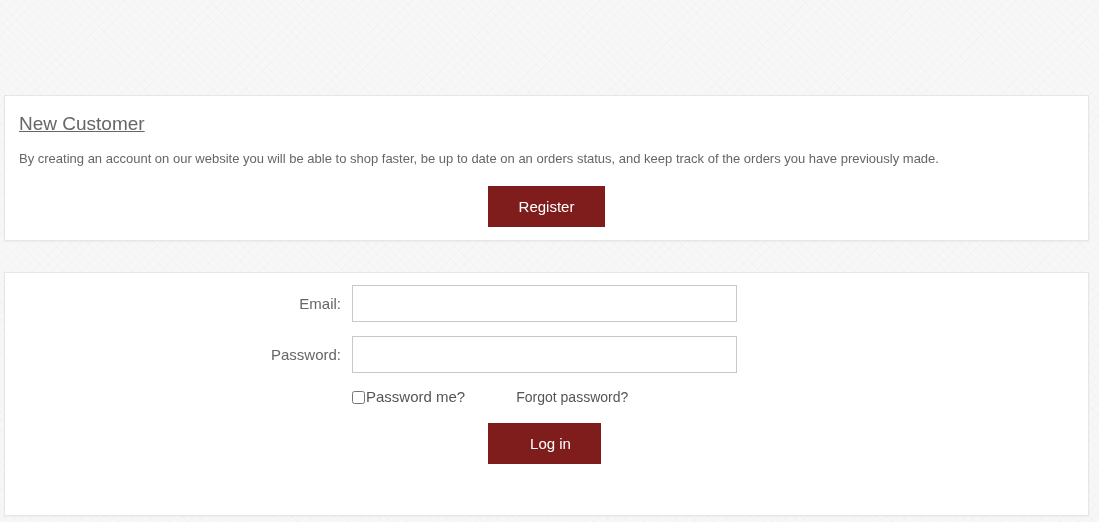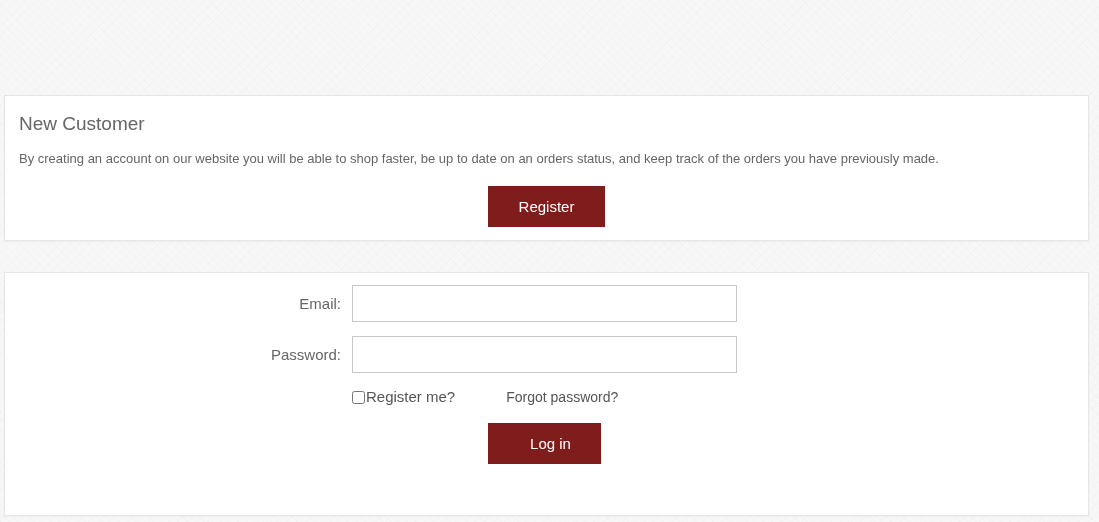--- a/index.html
+++ b/index.html
@@ -63,20 +63,21 @@
     height: 146px;
   }
   .new-heading {
     margin: 0;
     padding: 15px 0 0 14px;
     font-size: 19px;
     font-weight: 400;
     line-height: 26px;
     color: #666666;
     white-space: nowrap;
+    text-decoration: underline;
   }
   .new-text {
     margin: 0;
     padding: 12px 14px 0 14px;
     font-size: 13px;
     line-height: 19px;
     color: #666666;
     white-space: nowrap;
   }
   .register-row {
@@ -241,21 +242,21 @@
       </div>
 
       <div class="form-row">
         <label class="form-label">Password:</label>
         <input class="form-input" type="password" value="" style="">
       </div>
 
       <div class="options-row">
         <span class="remember-wrap">
           <input class="checkbox" type="checkbox" style="">
-          <span class="remember-label">Register me?</span>
+          <span class="remember-label">Password me?</span>
         </span>
         <a class="forgot-link">Forgot password?</a>
       </div>
 
       <div class="login-row">
         <div class="login-inner">
           <button class="btn-green btn-login">Log in</button>
         </div>
       </div>
 

